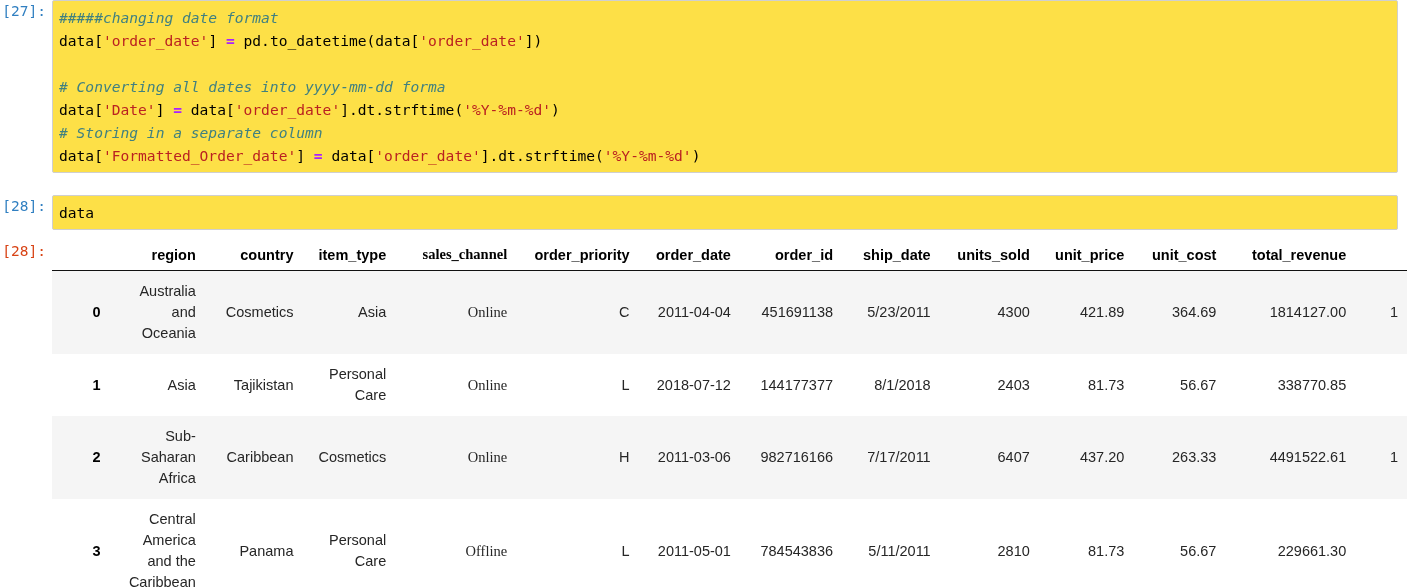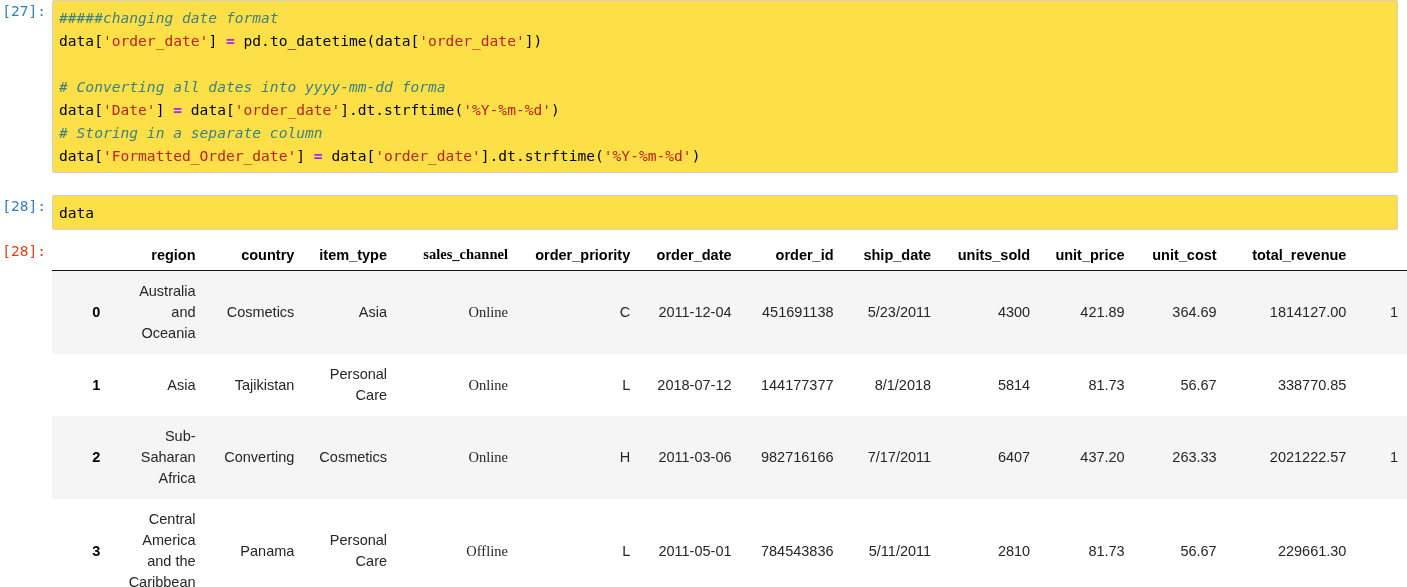--- a/index.html
+++ b/index.html
@@ -191,59 +191,59 @@
             </tr>
         </thead>
         <tbody>
             <tr class="odd">
               <th class="c-idx">0</th>
               <td class="c-0">Australia and Oceania</td>
               <td class="c-1">Cosmetics</td>
               <td class="c-2">Asia</td>
               <td class="c-3">Online</td>
               <td class="c-4">C</td>
-              <td class="c-5">2011-12-04</td>
+              <td class="c-5">2011-04-04</td>
               <td class="c-6">451691138</td>
               <td class="c-7">5/23/2011</td>
               <td class="c-8">4300</td>
               <td class="c-9">421.89</td>
               <td class="c-10">364.69</td>
               <td class="c-11">1814127.00</td>
               <td class="c-12">1</td>
             </tr>
             <tr class="even">
               <th class="c-idx">1</th>
               <td class="c-0">Asia</td>
               <td class="c-1">Tajikistan</td>
               <td class="c-2">Personal Care</td>
               <td class="c-3">Online</td>
               <td class="c-4">L</td>
               <td class="c-5">2018-07-12</td>
               <td class="c-6">144177377</td>
               <td class="c-7">8/1/2018</td>
-              <td class="c-8">5814</td>
+              <td class="c-8">2403</td>
               <td class="c-9">81.73</td>
               <td class="c-10">56.67</td>
               <td class="c-11">338770.85</td>
               <td class="c-12"></td>
             </tr>
             <tr class="odd">
               <th class="c-idx">2</th>
               <td class="c-0">Sub-Saharan Africa</td>
-              <td class="c-1">Converting</td>
+              <td class="c-1">Caribbean</td>
               <td class="c-2">Cosmetics</td>
               <td class="c-3">Online</td>
               <td class="c-4">H</td>
               <td class="c-5">2011-03-06</td>
               <td class="c-6">982716166</td>
               <td class="c-7">7/17/2011</td>
               <td class="c-8">6407</td>
               <td class="c-9">437.20</td>
               <td class="c-10">263.33</td>
-              <td class="c-11">2021222.57</td>
+              <td class="c-11">4491522.61</td>
               <td class="c-12">1</td>
             </tr>
             <tr class="even">
               <th class="c-idx">3</th>
               <td class="c-0">Central America and the Caribbean</td>
               <td class="c-1">Panama</td>
               <td class="c-2">Personal Care</td>
               <td class="c-3">Offline</td>
               <td class="c-4">L</td>
               <td class="c-5">2011-05-01</td>

